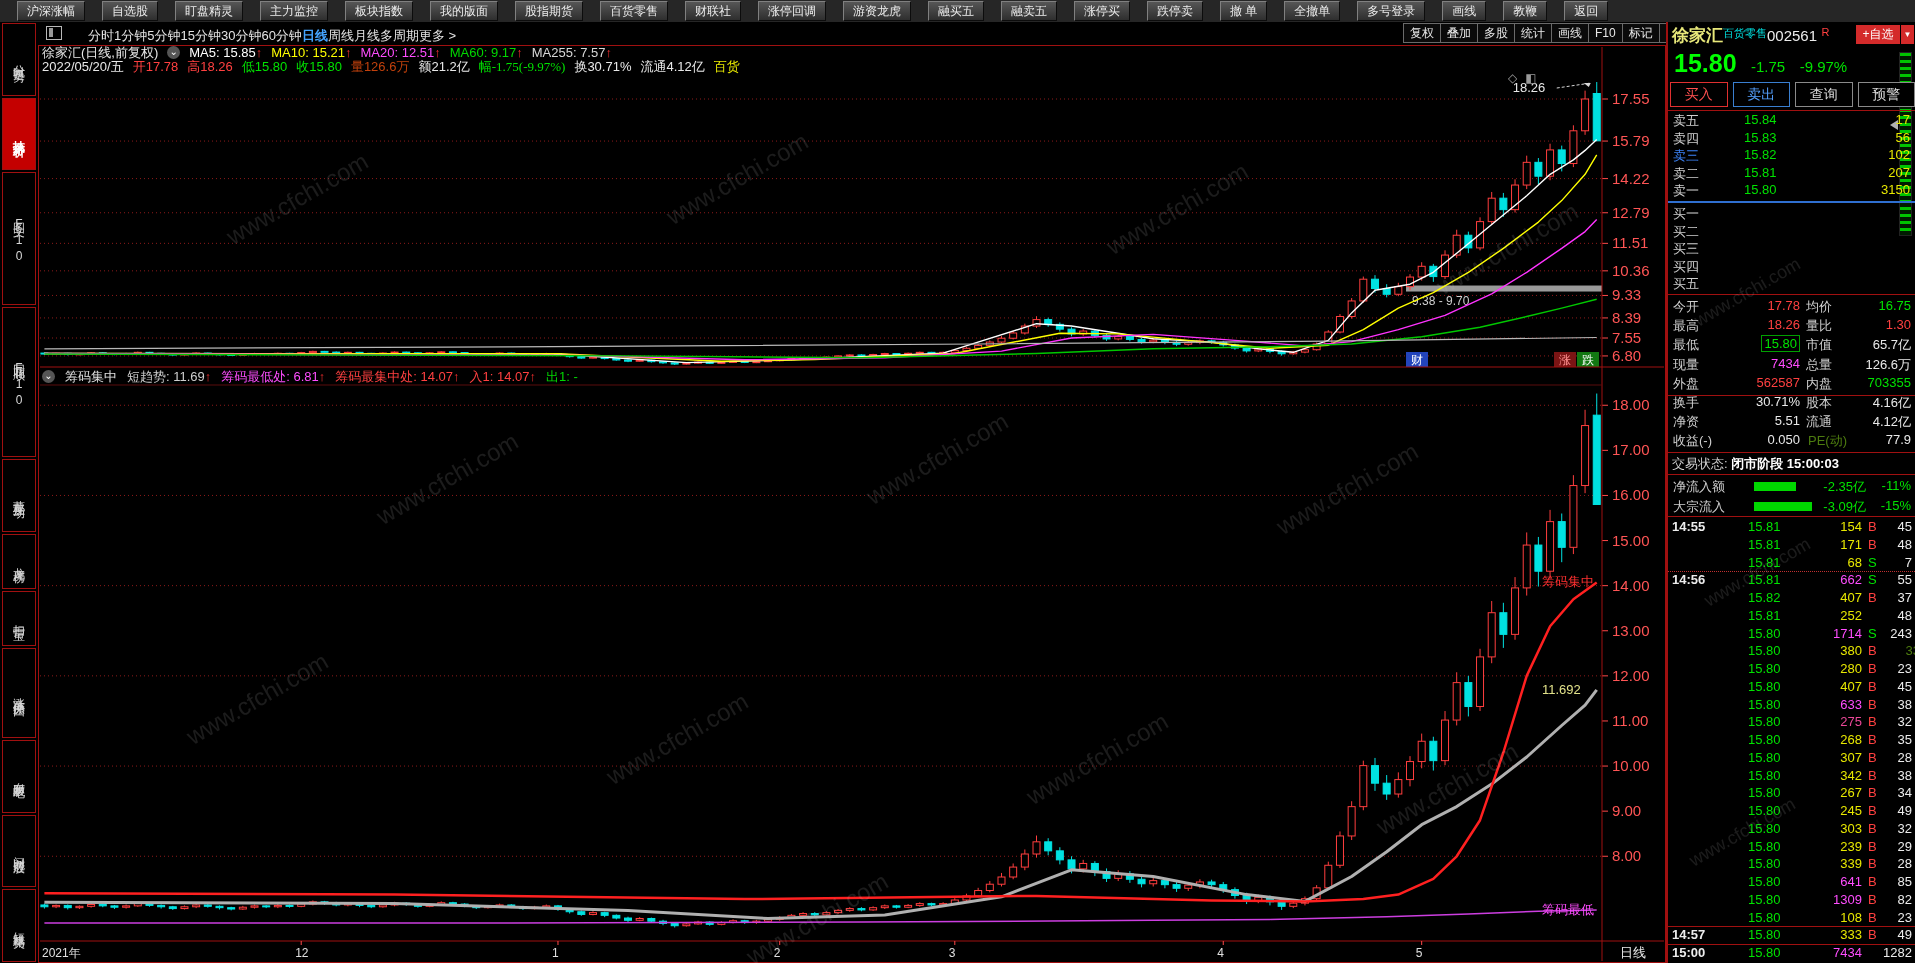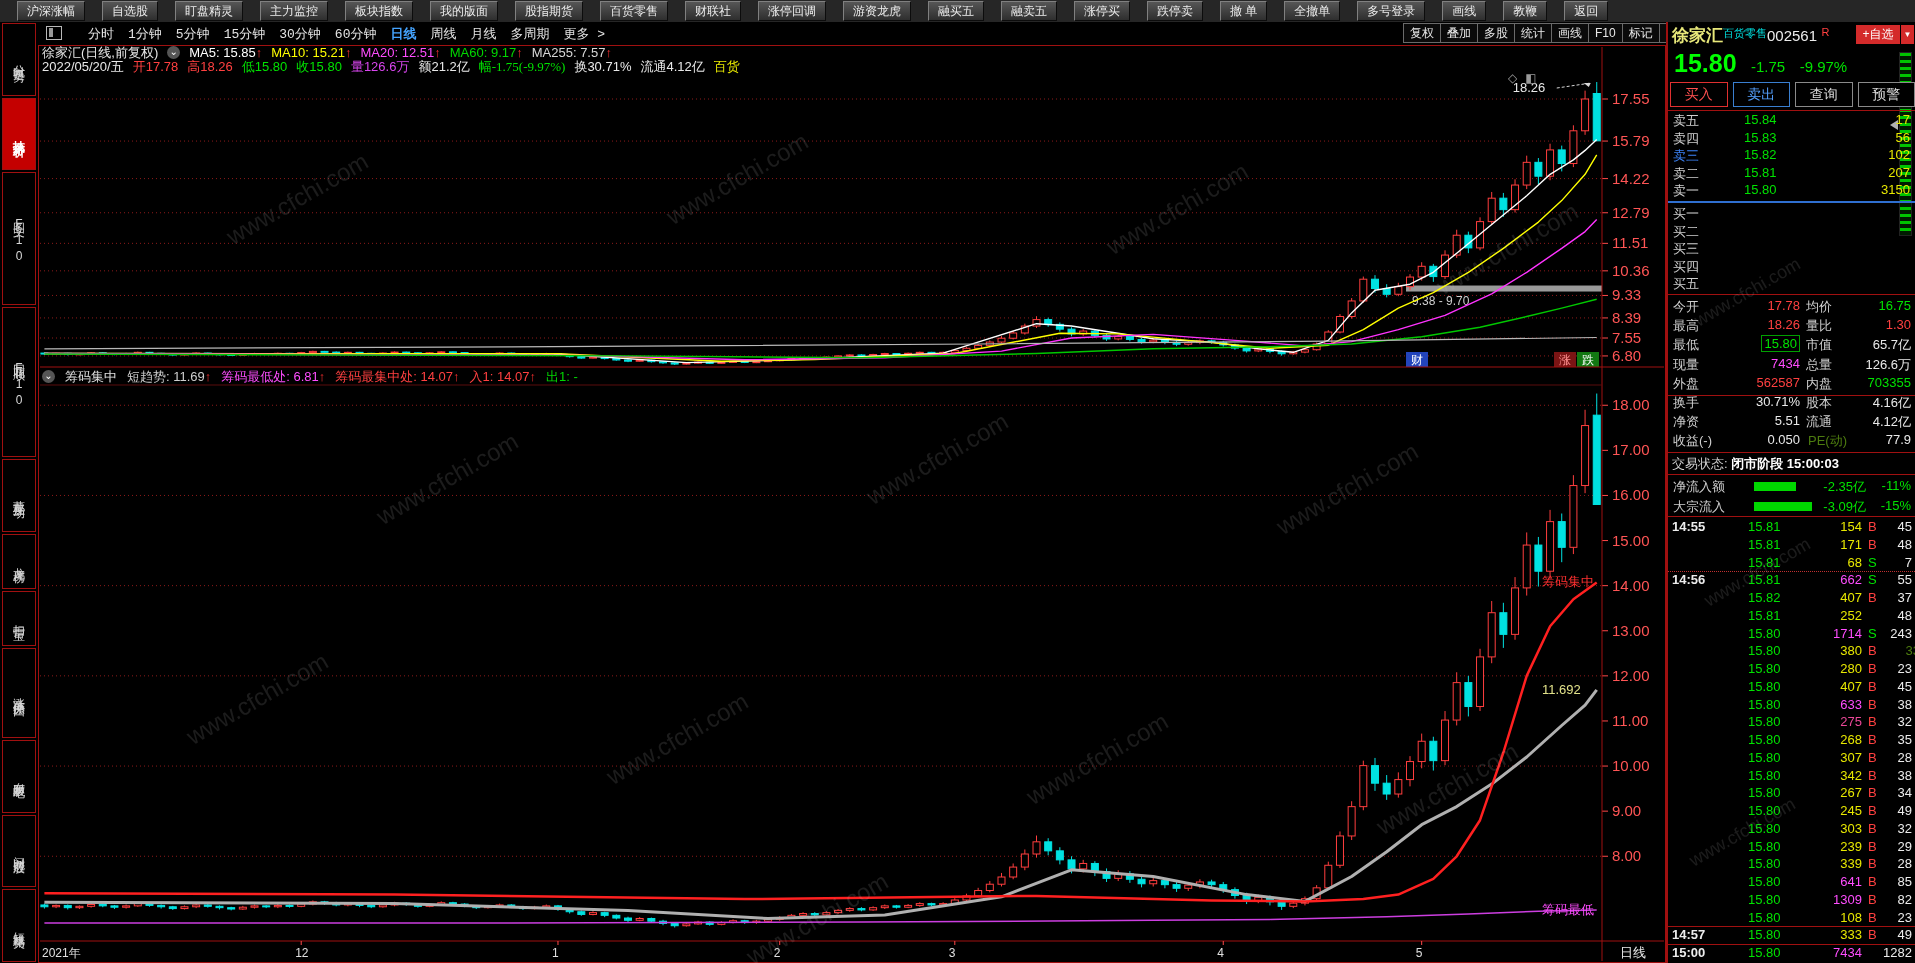--- a/index.html
+++ b/index.html
@@ -9,21 +9,21 @@
   
   #top-menu{position:absolute;left:0;top:0;width:1915px;height:22px;background:#262626;display:flex;align-items:stretch;overflow:hidden;}
   .mi{flex:0 0 auto;margin:1px 0 1px 17px;padding:1px 9px 0 9px;background:linear-gradient(#565656,#2e2e2e);
       border:1px solid #808080;border-right-color:#0c0c0c;border-bottom-color:#0c0c0c;
       color:#ececec;font-size:12px;line-height:17px;white-space:nowrap;cursor:default;}
 
   
   #toolbar{position:absolute;left:38px;top:22px;width:1628px;height:23px;background:#000;}
   #view-toggle-icon{position:absolute;left:8px;top:4px;width:14px;height:12px;border:1px solid #b8b8b8;background:#000;}
   #view-toggle-icon span{position:absolute;left:2px;top:1px;width:4px;height:9px;background:#9a9a9a;}
-  #timeframes{position:absolute;left:50px;top:0;height:23px;display:flex;align-items:center;gap:14px;font-family:Liberation Mono, monospace;}
+  #timeframes{position:absolute;left:50px;top:0;height:23px;display:flex;align-items:flex-end;}
   .tf{color:#e4e4e4;font-size:13px;white-space:nowrap;cursor:default;}
   .tf.active{color:#45a4ff;font-weight:bold;}
   #chart-tools{position:absolute;left:1366px;top:1px;height:20px;display:flex;}
   .tool{border:1px solid #6a6a6a;color:#e8e8e8;font-size:12px;line-height:18px;padding:0 6px;margin-left:-1px;white-space:nowrap;cursor:default;background:#0a0a0a;}
   #pane-icons{position:absolute;left:1470px;top:26px;color:#9a9a9a;font-size:12px;letter-spacing:8px;}
 
   
   #sidebar{position:absolute;left:0;top:22px;width:38px;height:941px;background:#000;display:flex;flex-direction:column;}
   .side-item{flex:1 1 auto;border:1px solid #a01010;margin:1px 2px 1px 2px;display:flex;align-items:center;justify-content:center;cursor:default;overflow:hidden;}
   .side-item span{writing-mode:vertical-rl;text-orientation:upright;color:#d8d8d8;font-size:12px;letter-spacing:2px;line-height:14px;}
@@ -808,21 +808,21 @@
         <span><span style="color:#ff4dff">MA20: 12.51</span><span class="up-arrow">↑</span></span>
         <span><span style="color:#00d800">MA60: 9.17</span><span class="up-arrow">↑</span></span>
         <span><span style="color:#d8d8d8">MA255: 7.57</span><span class="up-arrow">↑</span></span>
       </div>
   <div id="info-header" class="hdr-line">
         <span style="color: rgb(232, 232, 232);">2022/05/20/五</span>
         <span style="color: rgb(255, 64, 64);">开17.78</span>
         <span style="color: rgb(255, 64, 64);">高18.26</span>
         <span style="color: rgb(0, 226, 0);">低15.80</span>
         <span style="color: rgb(0, 226, 0);">收15.80</span>
-        <span style="color: #d946ef;">量126.6万</span>
+        <span style="color: #c2410c;">量126.6万</span>
         <span style="color: rgb(232, 232, 232);">额21.2亿</span>
         <span style="color: rgb(0, 226, 0); font-family: Liberation Serif, serif;">幅-1.75(-9.97%)</span>
         <span style="color: rgb(232, 232, 232);">换30.71%</span>
         <span style="color: rgb(232, 232, 232);">流通4.12亿</span>
         <span style="color: rgb(232, 232, 0);">百货</span>
       </div>
   <div id="indicator-header">
         <span class="collapse-icon" style="color: rgb(255, 255, 255);">⌄</span>
         <span style="color: rgb(224, 224, 224);">筹码集中</span>
         <span><span style="color:#cfcfcf">短趋势: 11.69</span><span class="up-arrow">↑</span></span>

